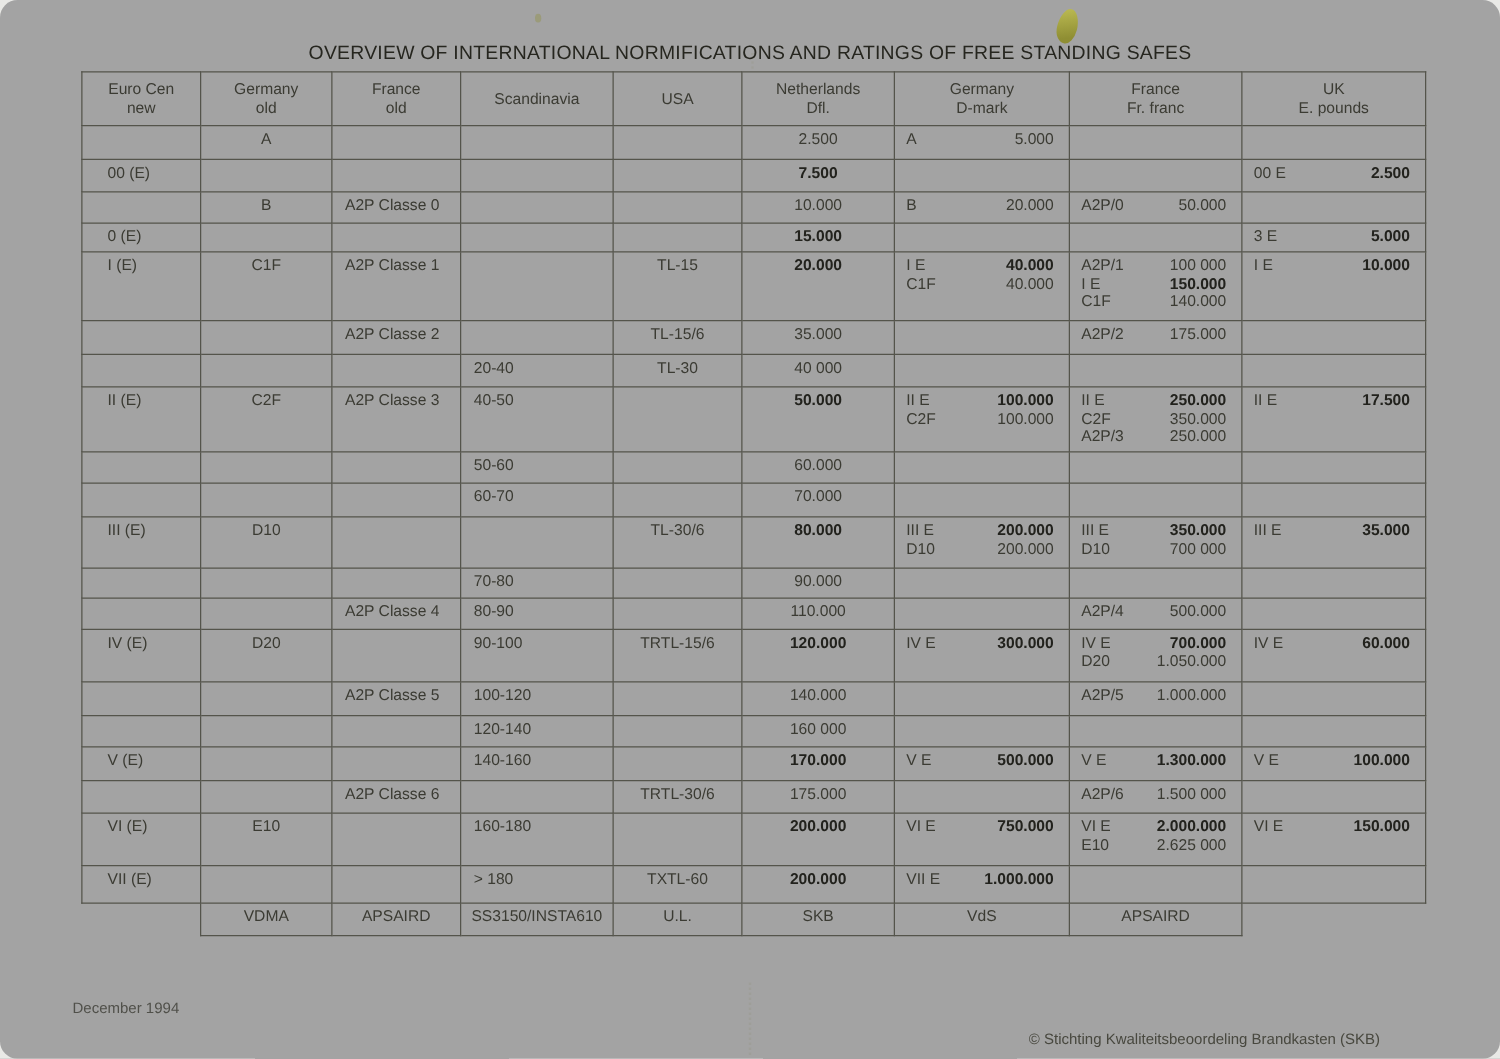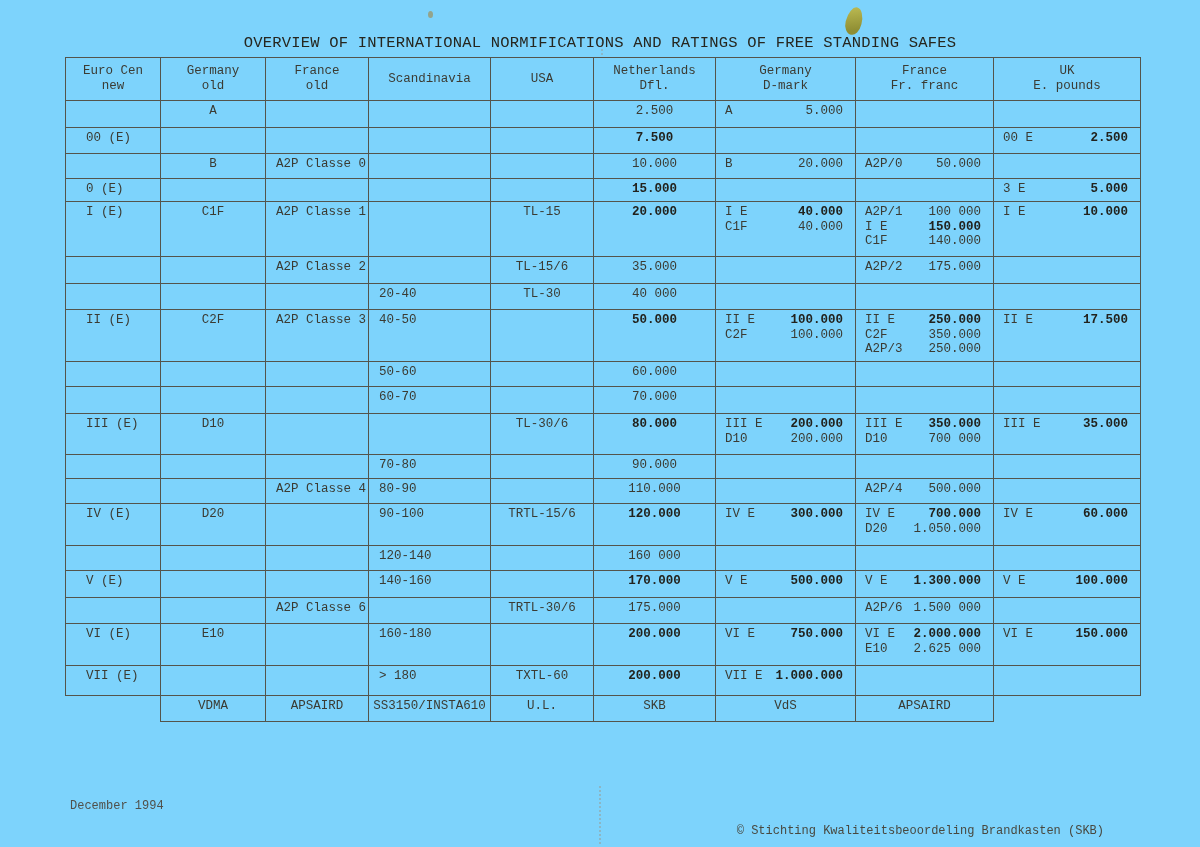--- a/index.html
+++ b/index.html
@@ -1,34 +1,34 @@
 <!DOCTYPE html>
 <html><head>
 <meta charset="utf-8">
 <style>
   html,body{margin:0;padding:0;}
   body{width:1200px;height:847px;background:#e9e9e6;}
-  .page{position:relative;width:1200px;height:847px;background:#7dd3fc;overflow:hidden;
-        font-family:Liberation Mono, monospace;}
+  .page{position:relative;width:1200px;height:847px;background:#a3a3a3;overflow:hidden;
+        font-family:Liberation Sans, sans-serif;border-radius:14px;}
   .title{position:absolute;top:34px;left:0;width:100%;text-align:center;
          font-size:15.5px;letter-spacing:0.2px;color:#26261f;font-weight:500;}
   table.safes{position:absolute;left:65px;top:57px;width:1075px;
               border-collapse:collapse;table-layout:fixed;}
   td,th{border:1px solid #54544b;vertical-align:top;overflow:hidden;
         font-size:12.5px;color:#3b3b33;padding:3px 0 0 0;}
   th{font-weight:normal;text-align:center;vertical-align:middle;line-height:15px;padding:2px 0;}
   td span,td div{white-space:nowrap;}
   .bold{font-weight:bold;color:#22221d;}
   .c-euro{text-align:left;padding-left:20px;}
   .c-center{text-align:center;}
   .c-left{text-align:left;padding-left:10px;}
   .c-pairs{padding:3px 12px 2px 9px;}
   .pair{display:flex;justify-content:space-between;line-height:14.5px;}
   .ghost{border:none !important;background:transparent;}
-  .footer-left{position:absolute;left:58px;top:799px;font-size:12px;color:#50504a;margin-left:12px;}
+  .footer-left{position:absolute;left:58px;top:799px;font-size:12px;color:#50504a;}
   .footer-right{position:absolute;right:96px;top:824px;font-size:12px;color:#48483f;}
   .leaf{position:absolute;left:846px;top:7px;width:16px;height:28px;
         background:linear-gradient(160deg,#b8b750 10%,#8f8e33 80%);
         border-radius:50% 50% 48% 52%/58% 55% 45% 42%;transform:rotate(14deg);}
   .dot{position:absolute;left:428px;top:11px;width:5px;height:7px;background:#99996f;
        border-radius:50%;opacity:.8;}
   .crease-top{position:absolute;left:601px;top:42px;height:13px;border-left:2px dotted #9a9a90;opacity:.45;}
   .crease-bottom{position:absolute;left:599px;top:786px;height:58px;border-left:2px dotted #9a9a90;opacity:.5;}
 </style>
 </head>
@@ -372,20 +372,36 @@
               <span>1.050.000</span>
             </div>
           </td>
           <td class="c-pairs">
             <div class="pair">
               <span>IV E</span>
               <span class="bold">60.000</span>
             </div>
           </td>
         </tr>
+        <tr style="height: 27px;">
+          <td class="c-euro"></td>
+          <td class="c-center"></td>
+          <td class="c-left"><span>A2P Classe 5</span></td>
+          <td class="c-left"><span>100-120</span></td>
+          <td class="c-center"></td>
+          <td class="c-center"><span>140.000</span></td>
+          <td class="c-pairs"></td>
+          <td class="c-pairs">
+            <div class="pair">
+              <span>A2P/5</span>
+              <span>1.000.000</span>
+            </div>
+          </td>
+          <td class="c-pairs"></td>
+        </tr>
         <tr style="height: 25px;">
           <td class="c-euro"></td>
           <td class="c-center"></td>
           <td class="c-left"></td>
           <td class="c-left"><span>120-140</span></td>
           <td class="c-center"></td>
           <td class="c-center"><span>160 000</span></td>
           <td class="c-pairs"></td>
           <td class="c-pairs"></td>
           <td class="c-pairs"></td>

